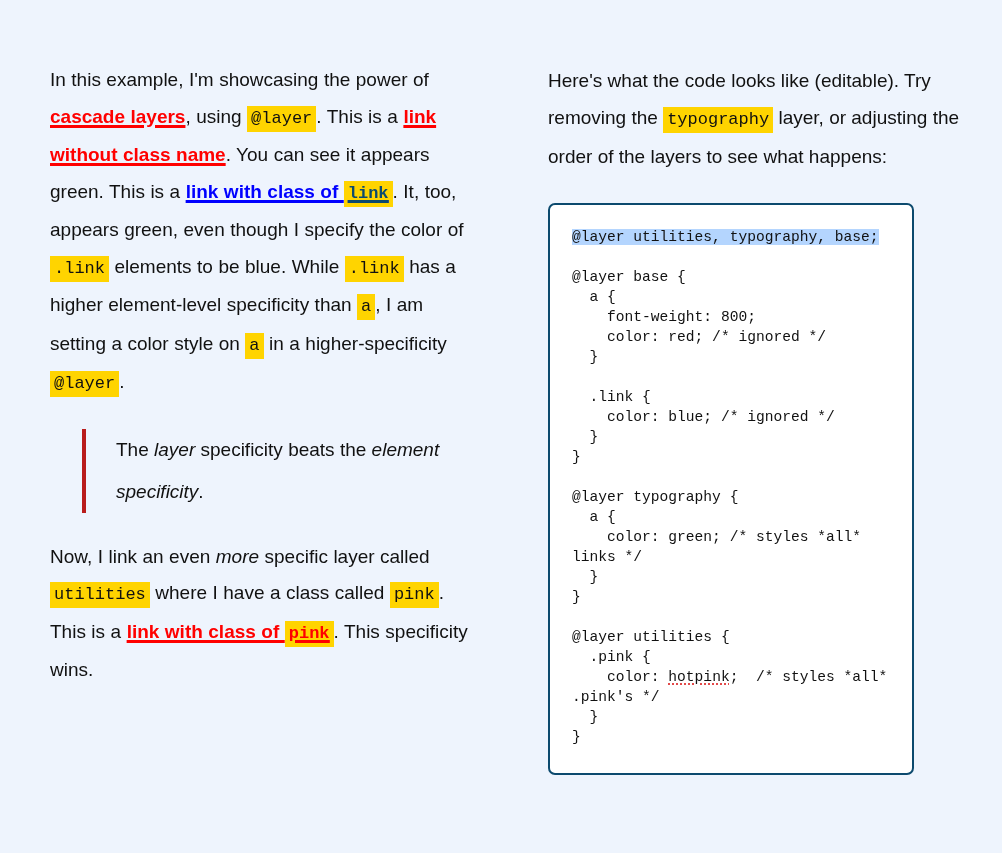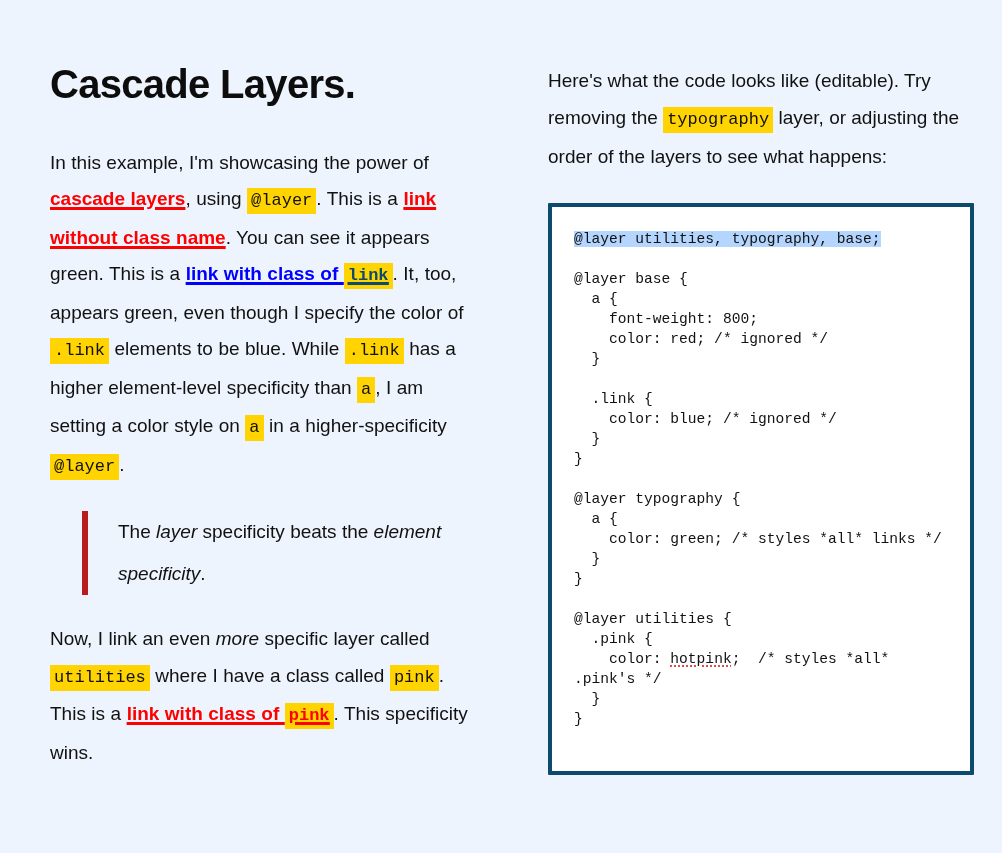--- a/index.html
+++ b/index.html
@@ -91,21 +91,21 @@
     text-decoration: underline;
     text-decoration-thickness: 2.5px;
   }
 
   em, .em { font-style: italic; }
 
   
   .quote {
     margin: 26px 0 26px 32px;
     padding-left: 30px;
-    border-left: 6px solid #b91c1c;
+    border-left: 4px solid #b91c1c;
     font-size: 19px;
     line-height: 42px;
     color: #111111;
   }
 
   
   .right-col {
     position: absolute;
     left: 548px;
     top: 62px;
@@ -114,25 +114,25 @@
 
   .intro-p {
     font-size: 19px;
     line-height: 37px;
     color: #111111;
     margin: 0 0 28px 0;
   }
 
   .code-panel {
     box-sizing: border-box;
-    width: 426px;
+    width: 366px;
     height: 572px;
     background: #ffffff;
-    border: 4px solid #0c4a6e;
-    border-radius: 1px;
+    border: 2px solid #0c4a6e;
+    border-radius: 7px;
     padding: 22px 14px 14px 22px;
     overflow: hidden;
   }
 
   .code-area {
     font-family: "Liberation Mono", "DejaVu Sans Mono", monospace;
     font-size: 14.6px;
     line-height: 20px;
     color: #111111;
     white-space: pre-wrap;
@@ -153,21 +153,20 @@
     text-underline-offset: 2px;
   }
 </style>
 </head>
 <body>
 
 <div class="page">
 
   <div class="left-col">
 
-    <h1 class="page-title">Cascade Layers.</h1>
 
     <p class="body-p"><span>In this example, I'm showcasing the power of </span><a class="link-red" href="#">cascade layers</a><span>, using </span><code class="code-chip">@layer</code><span>. This is a </span><a class="link-red" href="#">link without class name</a><span>. You can see it appears green. This is a </span><a class="link-blue" href="#"><span>link with class of </span><code class="code-chip">link</code></a><span>. It, too, appears green, even though I specify the color of </span><code class="code-chip">.link</code><span> elements to be blue. While </span><code class="code-chip">.link</code><span> has a higher element-level specificity than </span><code class="code-chip">a</code><span>, I am setting a color style on </span><code class="code-chip">a</code><span> in a higher-specificity </span><code class="code-chip">@layer</code><span>.</span></p>
 
     <blockquote class="quote"><span>The </span><em>layer</em><span> specificity beats the </span><em>element specificity</em><span>.</span></blockquote>
 
     <p class="body-p"><span>Now, I link an even </span><em>more</em><span> specific layer called </span><code class="code-chip">utilities</code><span> where I have a class called </span><code class="code-chip">pink</code><span>. This is a </span><a class="link-red" href="#"><span>link with class of </span><code class="code-chip">pink</code></a><span>. This specificity wins.</span></p>
 
   </div>
 
   <div class="right-col">

